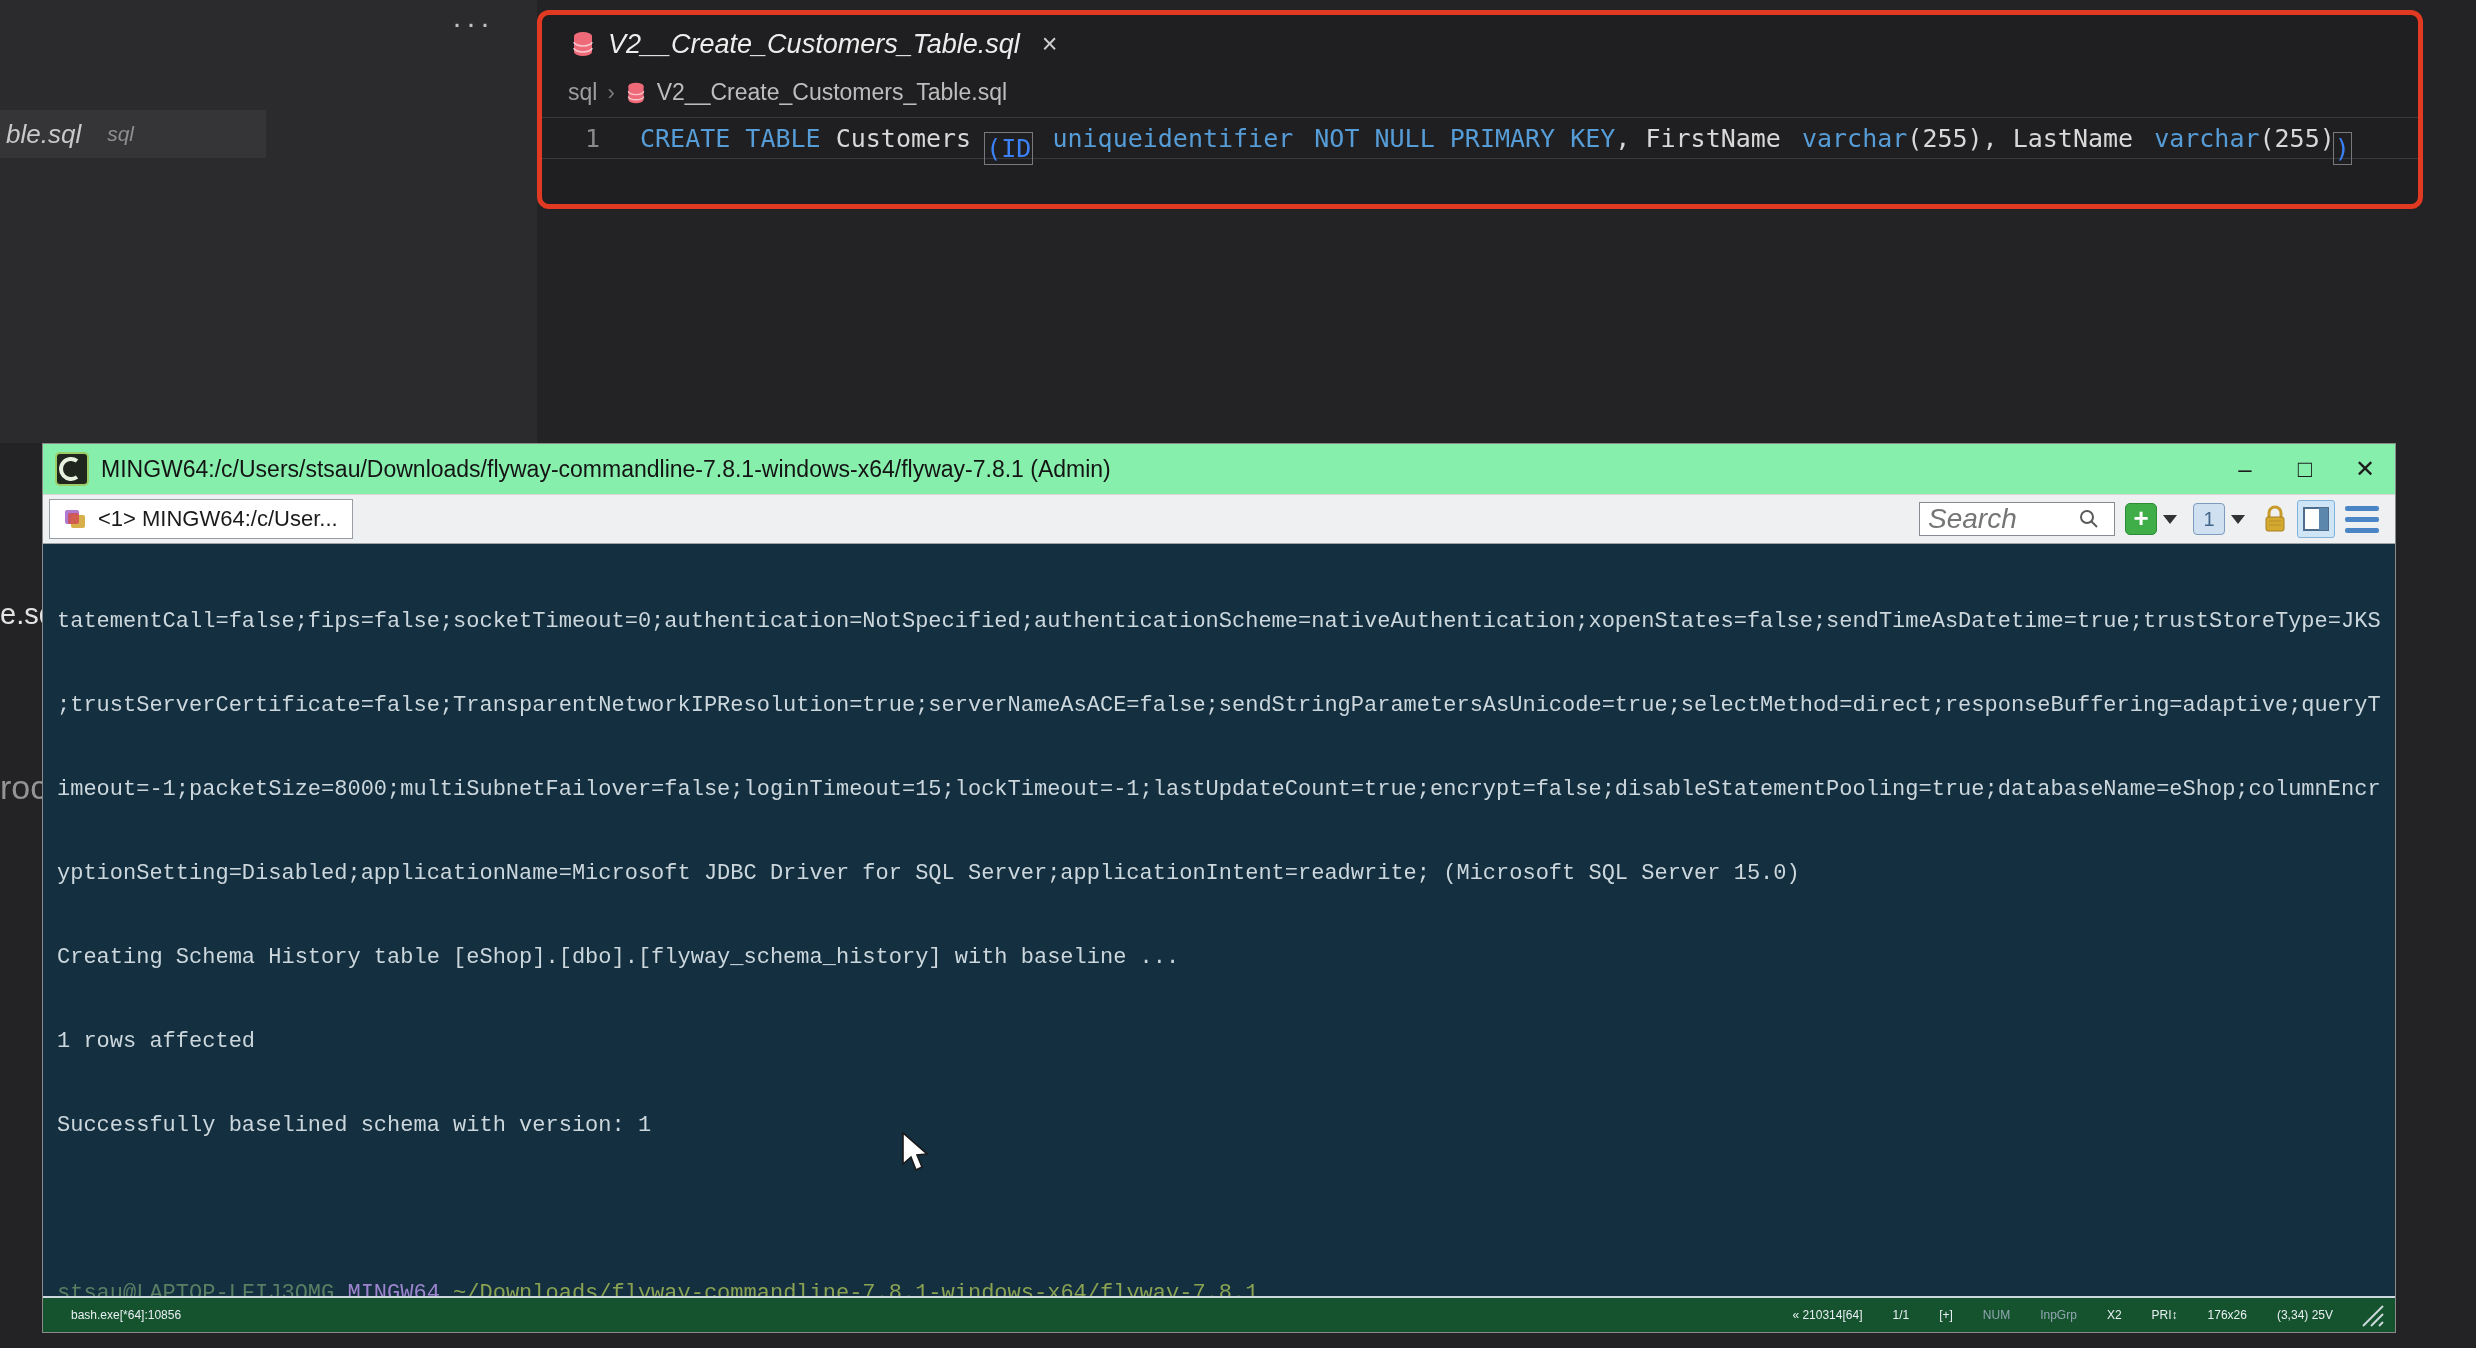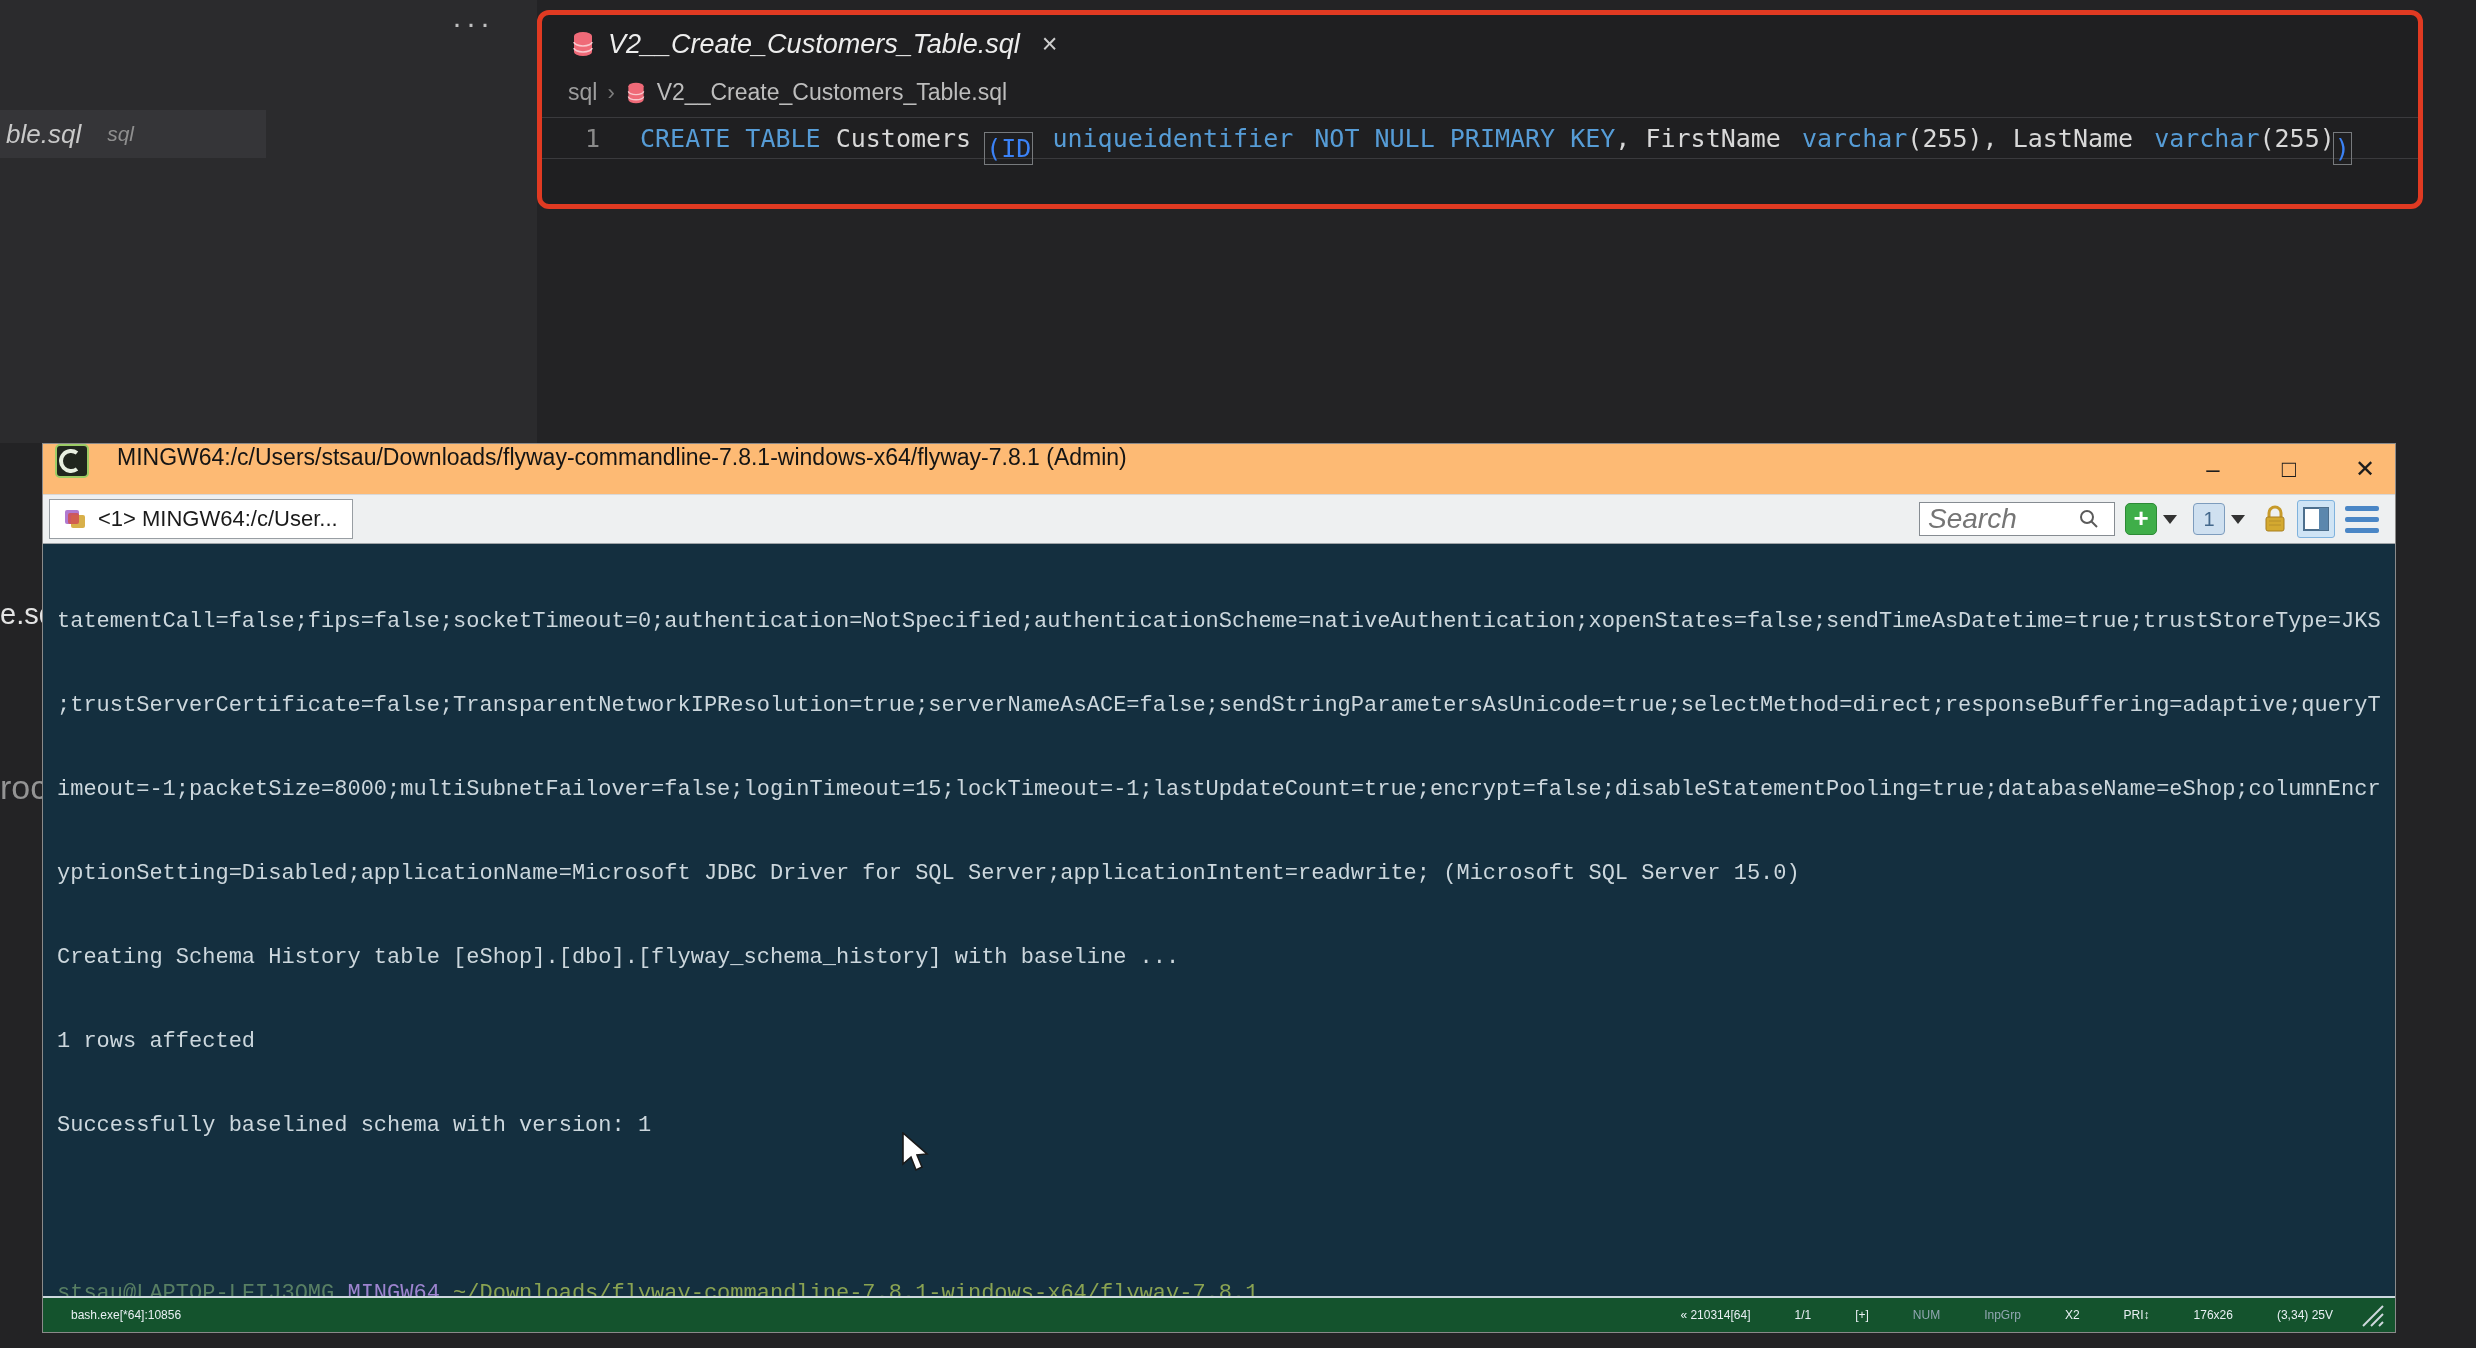--- a/index.html
+++ b/index.html
@@ -33,21 +33,21 @@
               display:flex; align-items:center;
               font-family:"DejaVu Sans Mono", monospace; font-size:25px; white-space:pre; }
   .code-row .lnum { width:92px; text-align:right; color:#8a8a8a; padding-right:34px; }
   .tok-kw { color:#569cd6;margin-left:6px; }
   .tok-pl { color:#d8d8d8; }
   .tok-box { color:#3b82f6; outline:1px solid #777a7d; outline-offset:1px;margin-top:20px; }
 
   
   .terminal { position:absolute; left:42px; top:443px; width:2354px; height:890px;
               border:1px solid #8a8a8a; background:#142f3f; }
-  .title-bar { height:50px; background:#fdba74; display:flex; align-items:flex-start; padding-left:12px;gap:16px; }
+  .title-bar { height:50px; background:#86efac; display:flex; align-items:center; padding-left:12px; }
   .title-bar .title { font-size:23px; color:#141414; margin-left:12px; flex:1;
                       white-space:nowrap; overflow:hidden; }
   .win-btn { width:60px; height:100%; display:flex; align-items:center; justify-content:center;
              color:#1d1d1d; font-size:24px; }
   .tab-bar { height:50px; background:#eef0f1; border-top:1px solid #d8d8d8; border-bottom:1px solid #9fa4a8;
              display:flex; align-items:center; }
   .term-tab { margin-left:6px; height:40px; background:#ffffff; border:1px solid #989ea3;
               display:flex; align-items:center; gap:10px; padding:0 14px; }
   .term-tab .lbl { font-size:22px; color:#1b1b1b; }
   .tab-spacer { flex:1; }
@@ -76,21 +76,21 @@
   .p-env  { color:#9d84cf; }
   .p-path { color:#8aa352; }
   .mouse-cursor { position:absolute; left:858px; top:588px; z-index:5; }
 
   
   .status-bar { height:36px; background:#14532d; border-top:2px solid #ccd8de;
                 display:flex; align-items:center; padding:0 10px 0 28px;
                 color:#e9f0f4; font-size:12px; }
   .status-left { white-space:nowrap; }
   .status-spacer { flex:1; }
-  .status-items { display:flex; gap:44px; align-items:center; white-space:nowrap; }
+  .status-items { display:flex; gap:30px; align-items:center; white-space:nowrap; }
   .status-items .dim { color:#92a7b2; }
   .grip { margin-left:26px; }
 </style>
 </head>
 <body>
 
 <div class="stage">
 
   <div class="bg-left-col"></div>
   <div class="frag-band">

